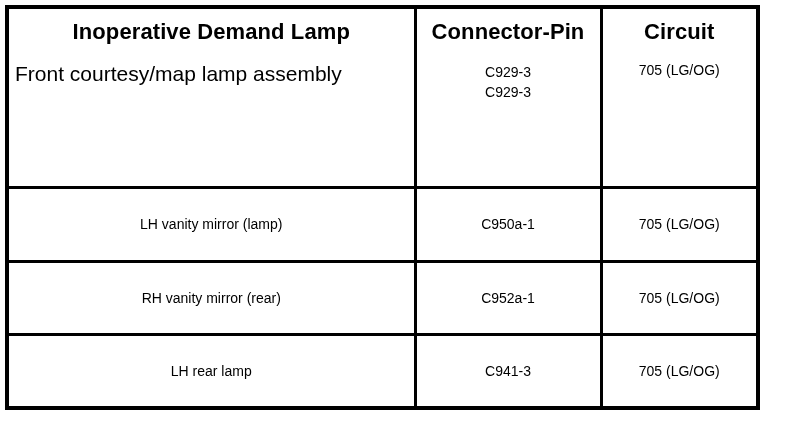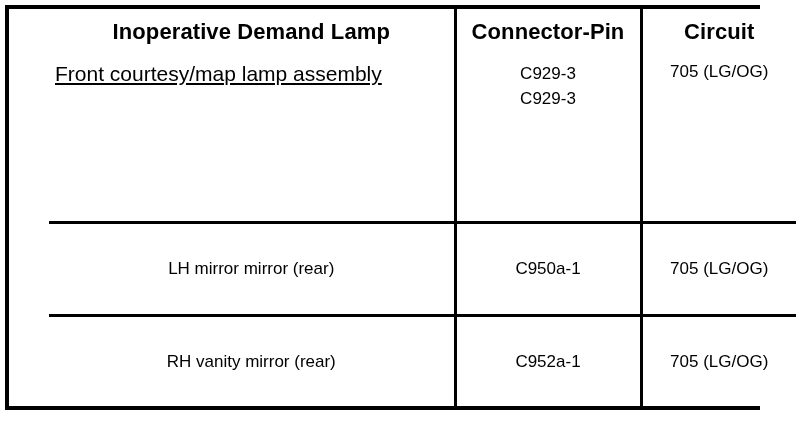--- a/index.html
+++ b/index.html
@@ -31,35 +31,34 @@
     box-sizing: border-box;
     border: 4px solid #000000;
     background: #ffffff;
   }
 
   table.demand-table {
     width: 100%;
     height: 100%;
     border-collapse: collapse;
     table-layout: fixed;
-    margin-left: 40px;
   }
 
   table.demand-table col.c-desc  { width: 406px; }
   table.demand-table col.c-pin   { width: 186px; }
   table.demand-table col.c-circ  { width: 155px; }
 
   table.demand-table th,
   table.demand-table td {
     border-right: 3px solid #000000;
     border-bottom: 3px solid #000000;
     padding: 0 4px;
     text-align: center;
     vertical-align: middle;
-    font-size: 17px;
+    font-size: 14px;
     line-height: 1.15;
     color: #000000;
     background: #ffffff;
   }
 
   table.demand-table th:last-child,
   table.demand-table td:last-child {
     border-right: none;
   }
 
@@ -84,21 +83,20 @@
   tbody tr.row-tall td {
     height: 76px;
     vertical-align: top;
     padding-top: 7px;
   }
   tbody tr.row-tall td.desc {
     text-align: left;
     padding-left: 6px;
     white-space: nowrap;
     font-size: 21px;
-    text-decoration: underline;
   }
   tbody tr.row-tall td.pin {
     vertical-align: top;
     line-height: 1.45;
   }
   tbody tr.row-tall td.circuit {
     vertical-align: top;
   }
 
   .pin-line {
@@ -130,29 +128,34 @@
           <td class="pin">
             <span class="pin-line">C929-3</span>
             <span class="pin-line">C929-3</span>
           </td>
           <td class="circuit">705 (LG/OG)</td>
         </tr>
 
 
 
         <tr>
-          <td class="desc">LH mirror mirror (rear)</td>
+          <td class="desc">LH vanity mirror (lamp)</td>
           <td class="pin">C950a-1</td>
           <td class="circuit">705 (LG/OG)</td>
         </tr>
 
         <tr>
           <td class="desc">RH vanity mirror (rear)</td>
           <td class="pin">C952a-1</td>
           <td class="circuit">705 (LG/OG)</td>
         </tr>
 
+        <tr>
+          <td class="desc">LH rear lamp</td>
+          <td class="pin">C941-3</td>
+          <td class="circuit">705 (LG/OG)</td>
+        </tr>
 
 
       </tbody>
     </table>
   </div>
 </div>
 
 </body></html>

